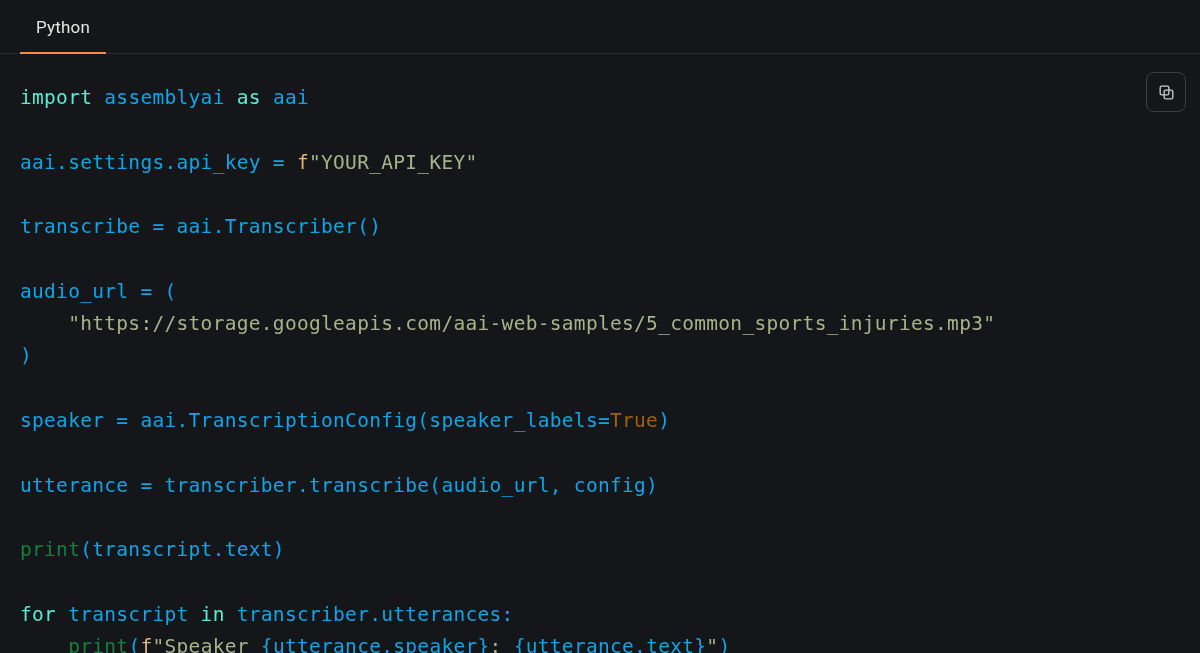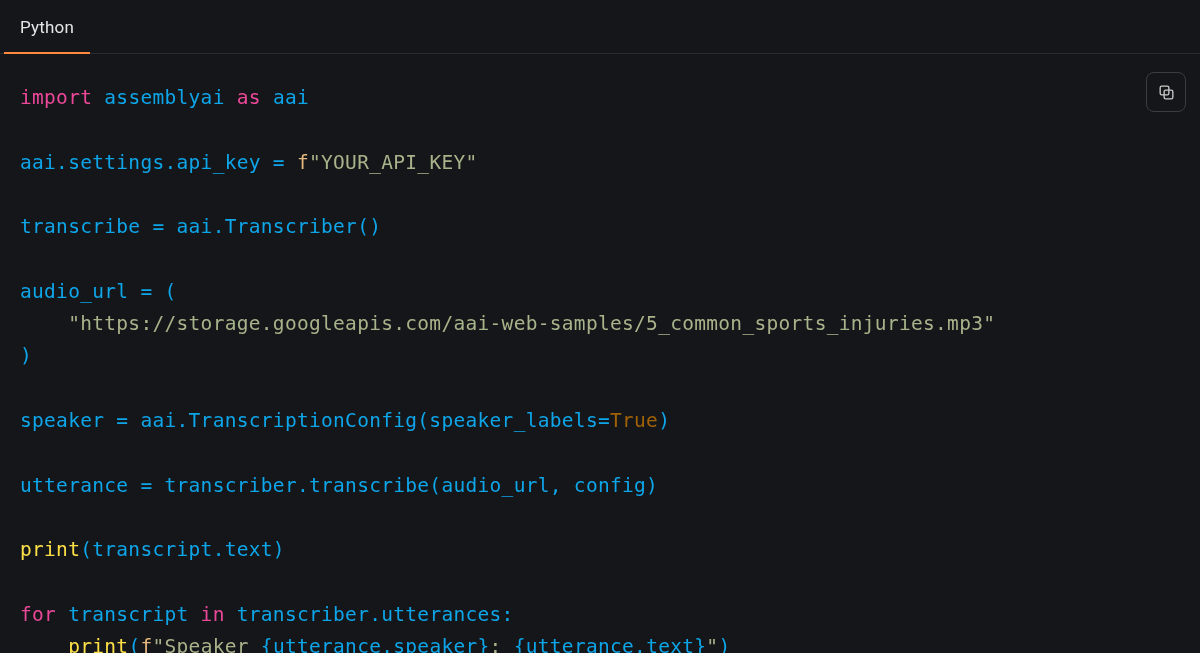--- a/index.html
+++ b/index.html
@@ -8,21 +8,21 @@
     height: 653px;
     background: #141619;
     font-family: ui-monospace, "SF Mono", Menlo, Monaco, Consolas, monospace;
     overflow: hidden;
   }
   .tabs {
     display: flex;
     align-items: center;
     height: 54px;
     border-bottom: 1px solid #2a2c30;
-    padding: 0 0 0 0;
+    padding: 0 0 0 16px;
   }
   .tab {
     font-family: -apple-system, BlinkMacSystemFont, "Segoe UI", Roboto, sans-serif;
     font-size: 17px;
     font-weight: 400;
     color: #e6e6e6;
     padding: 0 20px;
     height: 100%;
     display: flex;
     align-items: center;
@@ -61,26 +61,26 @@
   }
   .copy-btn svg { stroke: #c9c9c9; }
   pre {
     font-family: ui-monospace, "SF Mono", Menlo, Monaco, Consolas, monospace;
     font-size: 19.5px;
     line-height: 32.3px;
     color: #e2e2e2;
     white-space: pre;
     letter-spacing: 0.3px;
   }
-  .tok-kw   { color: #ec4899; }   
+  .tok-kw   { color: #5eead4; }   
   .tok-id   { color: #0ea5e9; }   
   .tok-str  { color: #a7b38a; }   
   .tok-strp { color: #e5b87e; }
   .tok-bool { color: #a16207; }
-  .tok-fn   { color: #fde047; }   
+  .tok-fn   { color: #15803d; }   
 </style>
 </head>
 <body>
 
 <div class="tabs">
   <div class="tab active">
     <span>Python</span>
   </div>
 </div>
 

